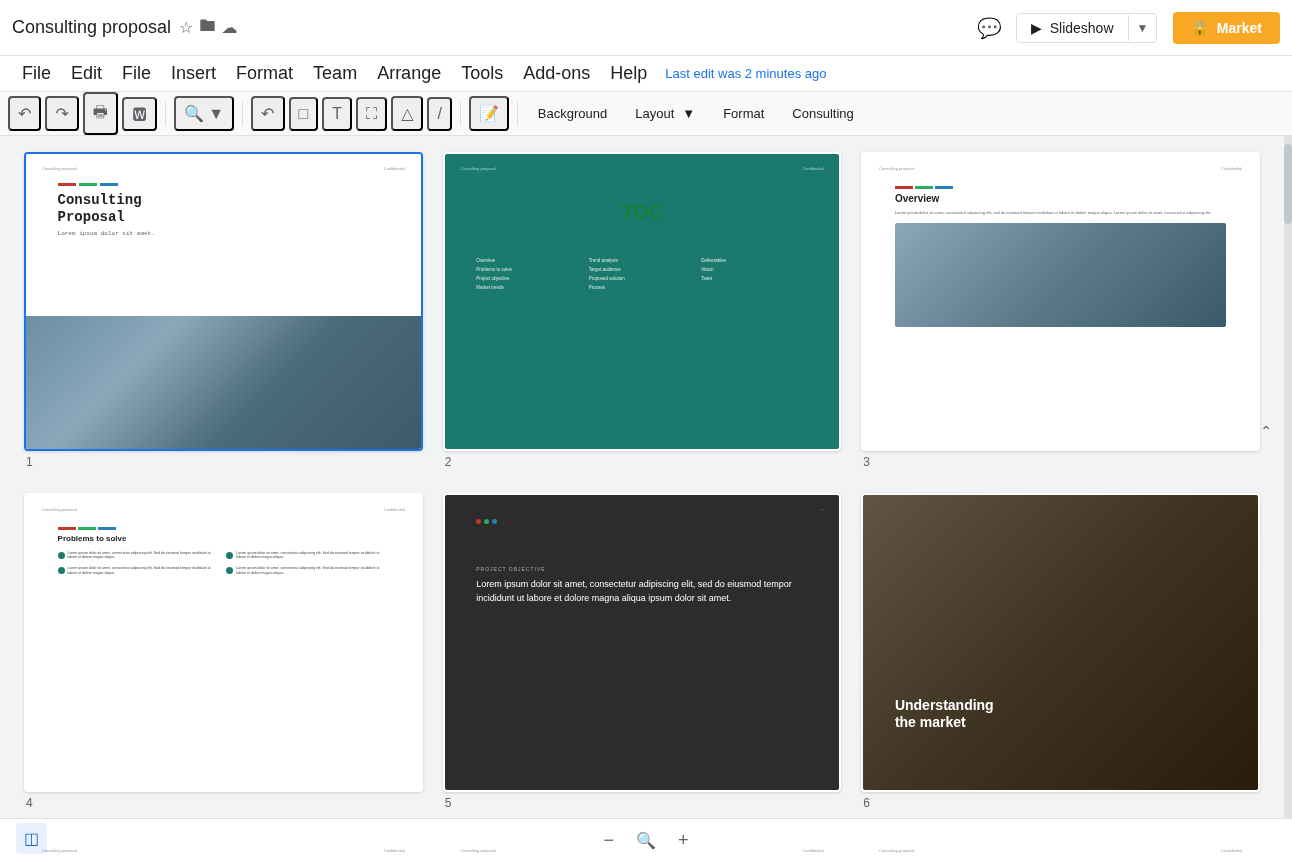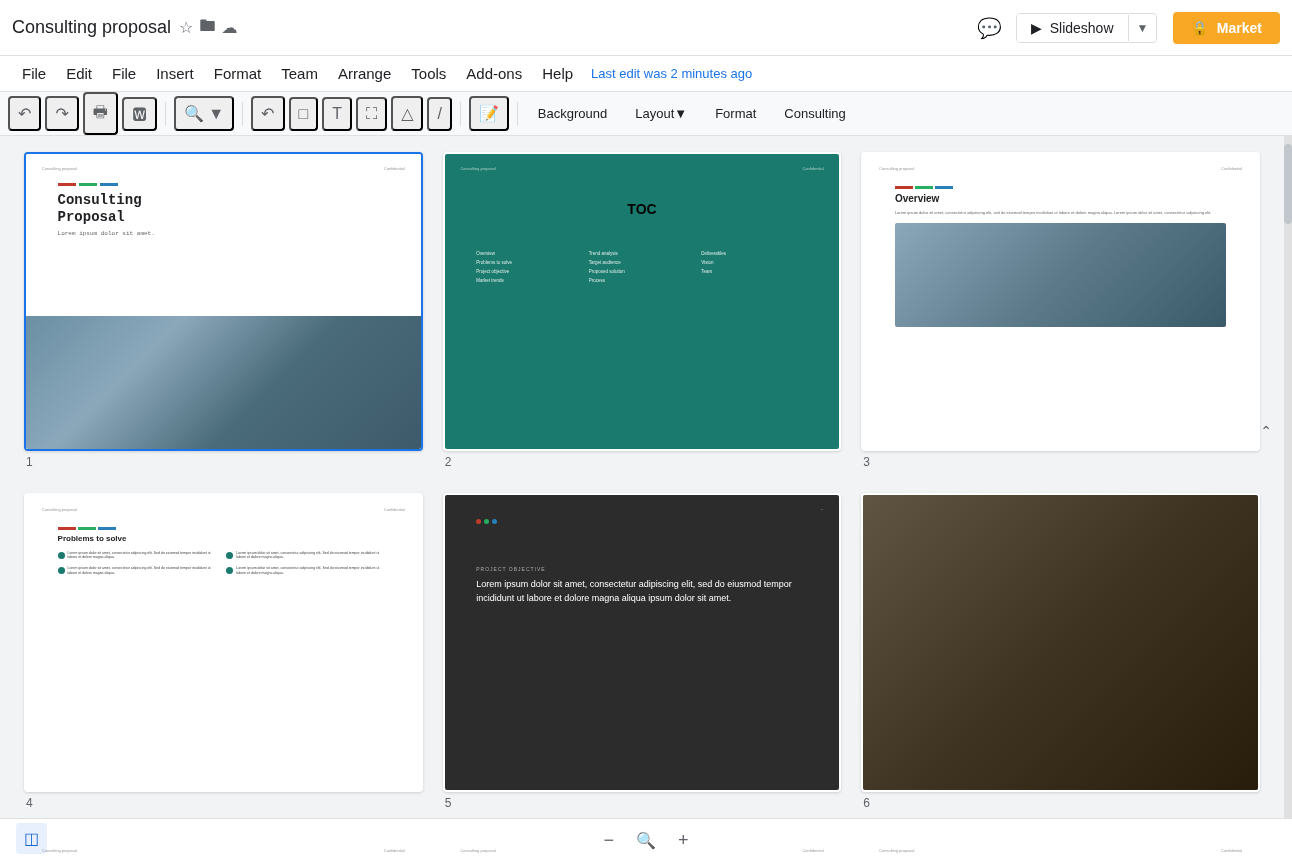--- a/index.html
+++ b/index.html
@@ -30,21 +30,21 @@
     .menu-bar {
       display: flex;
       align-items: center;
       background: #fff;
       height: 36px;
       padding: 0 12px;
       border-bottom: 1px solid #e0e0e0;
       gap: 0;
     }
     .menu-item {
-      font-size: 15px;
+      font-size: 18px;
       color: #202124;
       padding: 4px 10px;
       cursor: pointer;
       border-radius: 4px;
       white-space: nowrap;
     }
     .last-edit {
       font-size: 13px;
       color: #1a73e8;
       margin-left: 8px;
@@ -135,21 +135,21 @@
       color: #202124;
       background: none;
       border: none;
       display: flex;
       align-items: center;
       gap: 4px;
     }
     .toolbar-btn-layout {
       display: flex;
       align-items: flex-end;
-      gap: 0;
+      gap: 8px;
     }
 
     
     .main-content {
       display: flex;
       height: calc(862px - 56px - 36px - 44px);
       background: #f1f3f4;
     }
 
     
@@ -251,25 +251,25 @@
       background: #1a7a6e;
       position: absolute;
     }
     .slide2-content {
       position: absolute;
       inset: 0;
       padding: 12% 8%;
       color: #fff;
     }
     .slide2-toc-title {
-      font-size: 14px;
+      font-size: 20px;
       font-weight: 600;
       text-align: center;
       margin-bottom: 10%;
-      color: #000000;
+      color: #15803d;
     }
     .toc-grid {
       display: grid;
       grid-template-columns: repeat(3, 1fr);
       gap: 4px 6px;
       font-size: 4.5px;
       color: rgba(255,255,255,0.85);
     }
     .slide2-header {
       position: absolute;
@@ -780,20 +780,23 @@
           </div>
         </div>
         <div class="slide-number">5</div>
       </div>
 
       <div class="slide-item">
         <div class="slide-thumb">
           <div class="thumb-inner">
             <div class="slide6-bg"></div>
             <div class="slide6-img-overlay"></div>
+            <div class="slide6-content">
+              <div class="slide6-title">Understanding<br>the market</div>
+            </div>
           </div>
         </div>
         <div class="slide-number">6</div>
       </div>
 
       <div class="slide-item">
         <div class="slide-thumb">
           <div class="thumb-inner">
             <div class="slide7-bg"></div>
             <div class="slide3-header" style="position:absolute;top:4%;left:4%;right:4%;display:flex;justify-content:space-between;font-size:4px;color:#999;z-index:3;">

